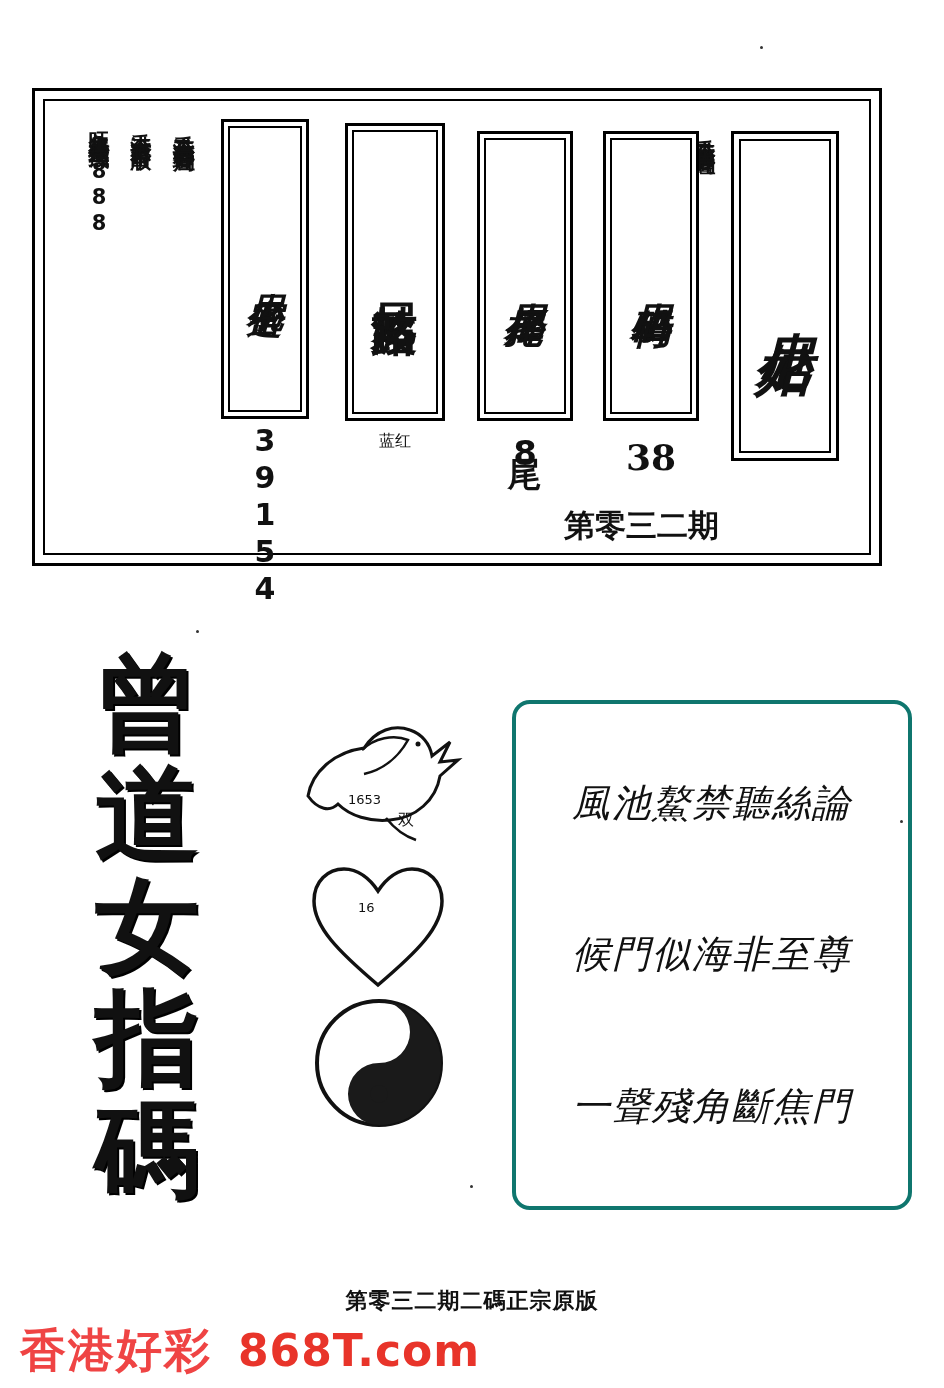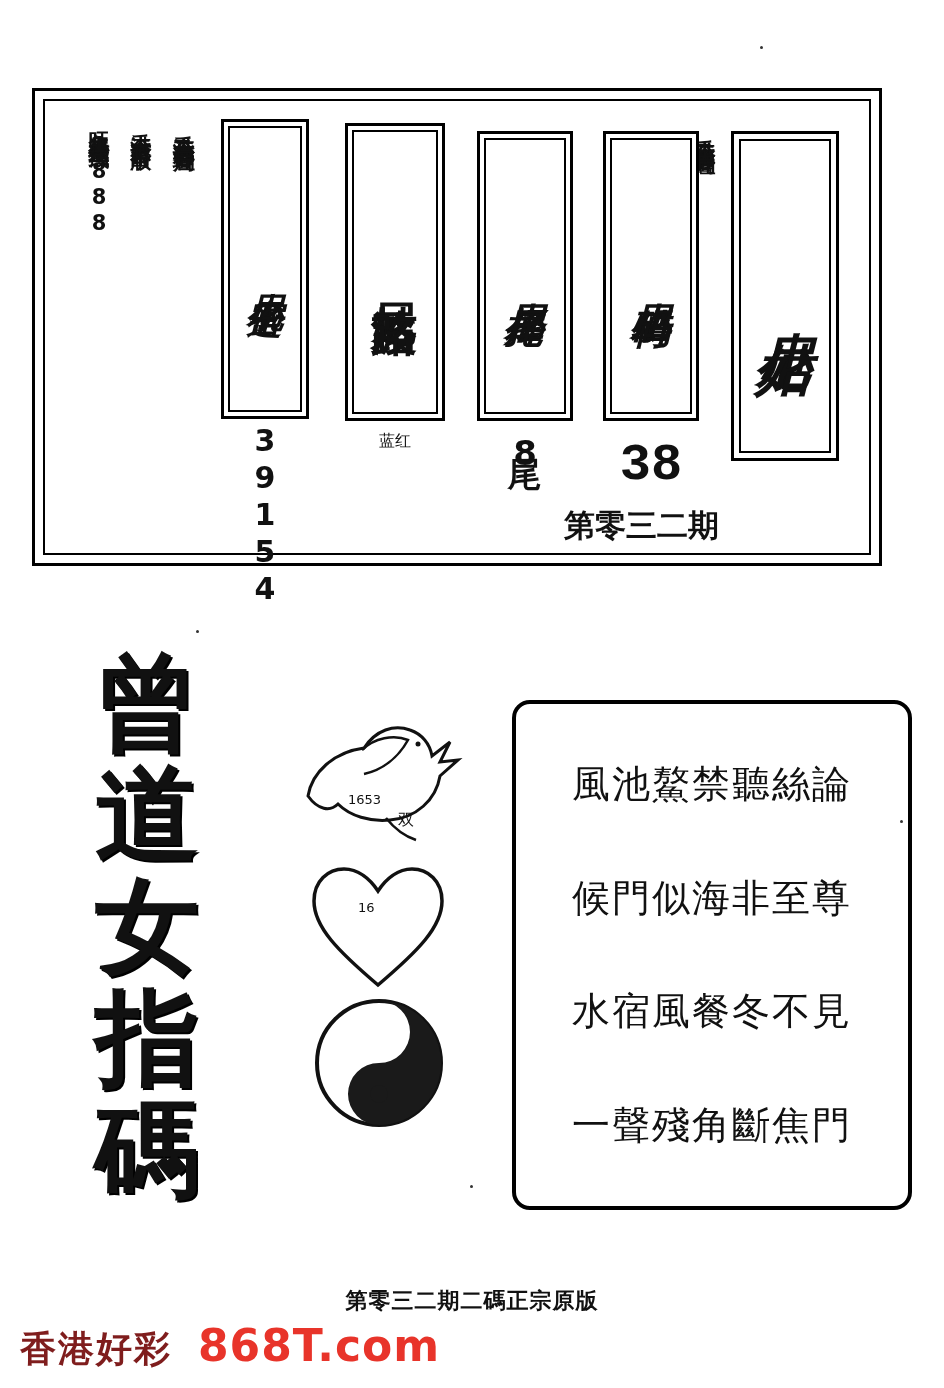--- a/index.html
+++ b/index.html
@@ -156,28 +156,29 @@
     font-family: "DejaVu Sans", sans-serif;
     color: #111;
   }
 
   .verse-box {
     position: absolute;
     left: 512px;
     top: 700px;
     width: 400px;
     height: 510px;
-    border: 4px solid #000000;
+    border: 4px solid #0f766e;
     border-radius: 18px;
     box-sizing: border-box;
     display: flex;
     flex-direction: column;
     justify-content: space-around;
     align-items: center;
     padding: 24px 0;
+    font-style: italic;
   }
   .verse-line {
     font-size: 38px;
     font-family: "DejaVu Serif", serif;
     letter-spacing: 2px;
     white-space: nowrap;
   }
 
   .footer-note {
     position: absolute;
@@ -193,24 +194,24 @@
   }
 
   .brandbar {
     position: absolute;
     left: 20px;
     top: 1320px;
     display: flex;
     align-items: baseline;
   }
   .brand-cn {
-    font-size: 36px;
-    font-weight: bold;
-    font-family: "DejaVu Serif", serif;
-    color: #7f1d1d;
+    font-size: 46px;
+    font-weight: bold;
+    font-family: "DejaVu Serif", serif;
+    color: #ef4444;
     letter-spacing: 2px;
   }
   .brand-en {
     font-size: 44px;
     font-weight: bold;
     font-family: "DejaVu Sans", sans-serif;
     color: #e8342a;
     margin-left: 26px;
     letter-spacing: 1px;
   }
@@ -238,21 +239,21 @@
 
     <div class="issue-label" style="right:150px; bottom:6px;">
       <span>第零三二期</span>
     </div>
 
     <div class="card" style="left:558px; top:30px; width:96px; height:290px;">
       <div class="inner">
         <span class="vtext">小尼特码</span>
       </div>
     </div>
-    <div class="card-value" style="left:558px; top:335px; width:96px; font-size:52px; font-weight:bold;font-family:Liberation Mono, monospace;">
+    <div class="card-value" style="left:558px; top:335px; width:96px; font-size:36px; font-weight:bold;">
       <span>38</span>
     </div>
 
     <div class="card" style="left:432px; top:30px; width:96px; height:290px;">
       <div class="inner">
         <span class="vtext">小尼择尾</span>
       </div>
     </div>
     <div class="card-value" style="left:432px; top:330px; width:96px; font-size:34px; font-weight:bold;">
       <span class="vtext">尾8</span>
@@ -321,21 +322,20 @@
     <path d="M75 13 A62 62 0 0 1 75 137 A31 31 0 0 1 75 75 A31 31 0 0 0 75 13 Z" fill="#1a1a1a"></path>
     <circle cx="75" cy="44" r="9" fill="#fff"></circle>
     <circle cx="75" cy="106" r="9" fill="#1a1a1a"></circle>
   </svg>
   <div class="sym-num" style="left:70px; top:338px; color:#fff; font-weight:bold;">15</div>
 </div>
 
 <div class="verse-box">
   <div class="verse-line">風池鰲禁聽絲論</div>
   <div class="verse-line">候門似海非至尊</div>
-  <div class="verse-line">水宿風餐冬不見</div>
   <div class="verse-line">一聲殘角斷焦門</div>
 </div>
 
 <div class="footer-note">第零三二期二碼正宗原版</div>
 
 <div class="brandbar">
   <span class="brand-cn">香港好彩</span>
   <span class="brand-en">868T.com</span>
 </div>
 

